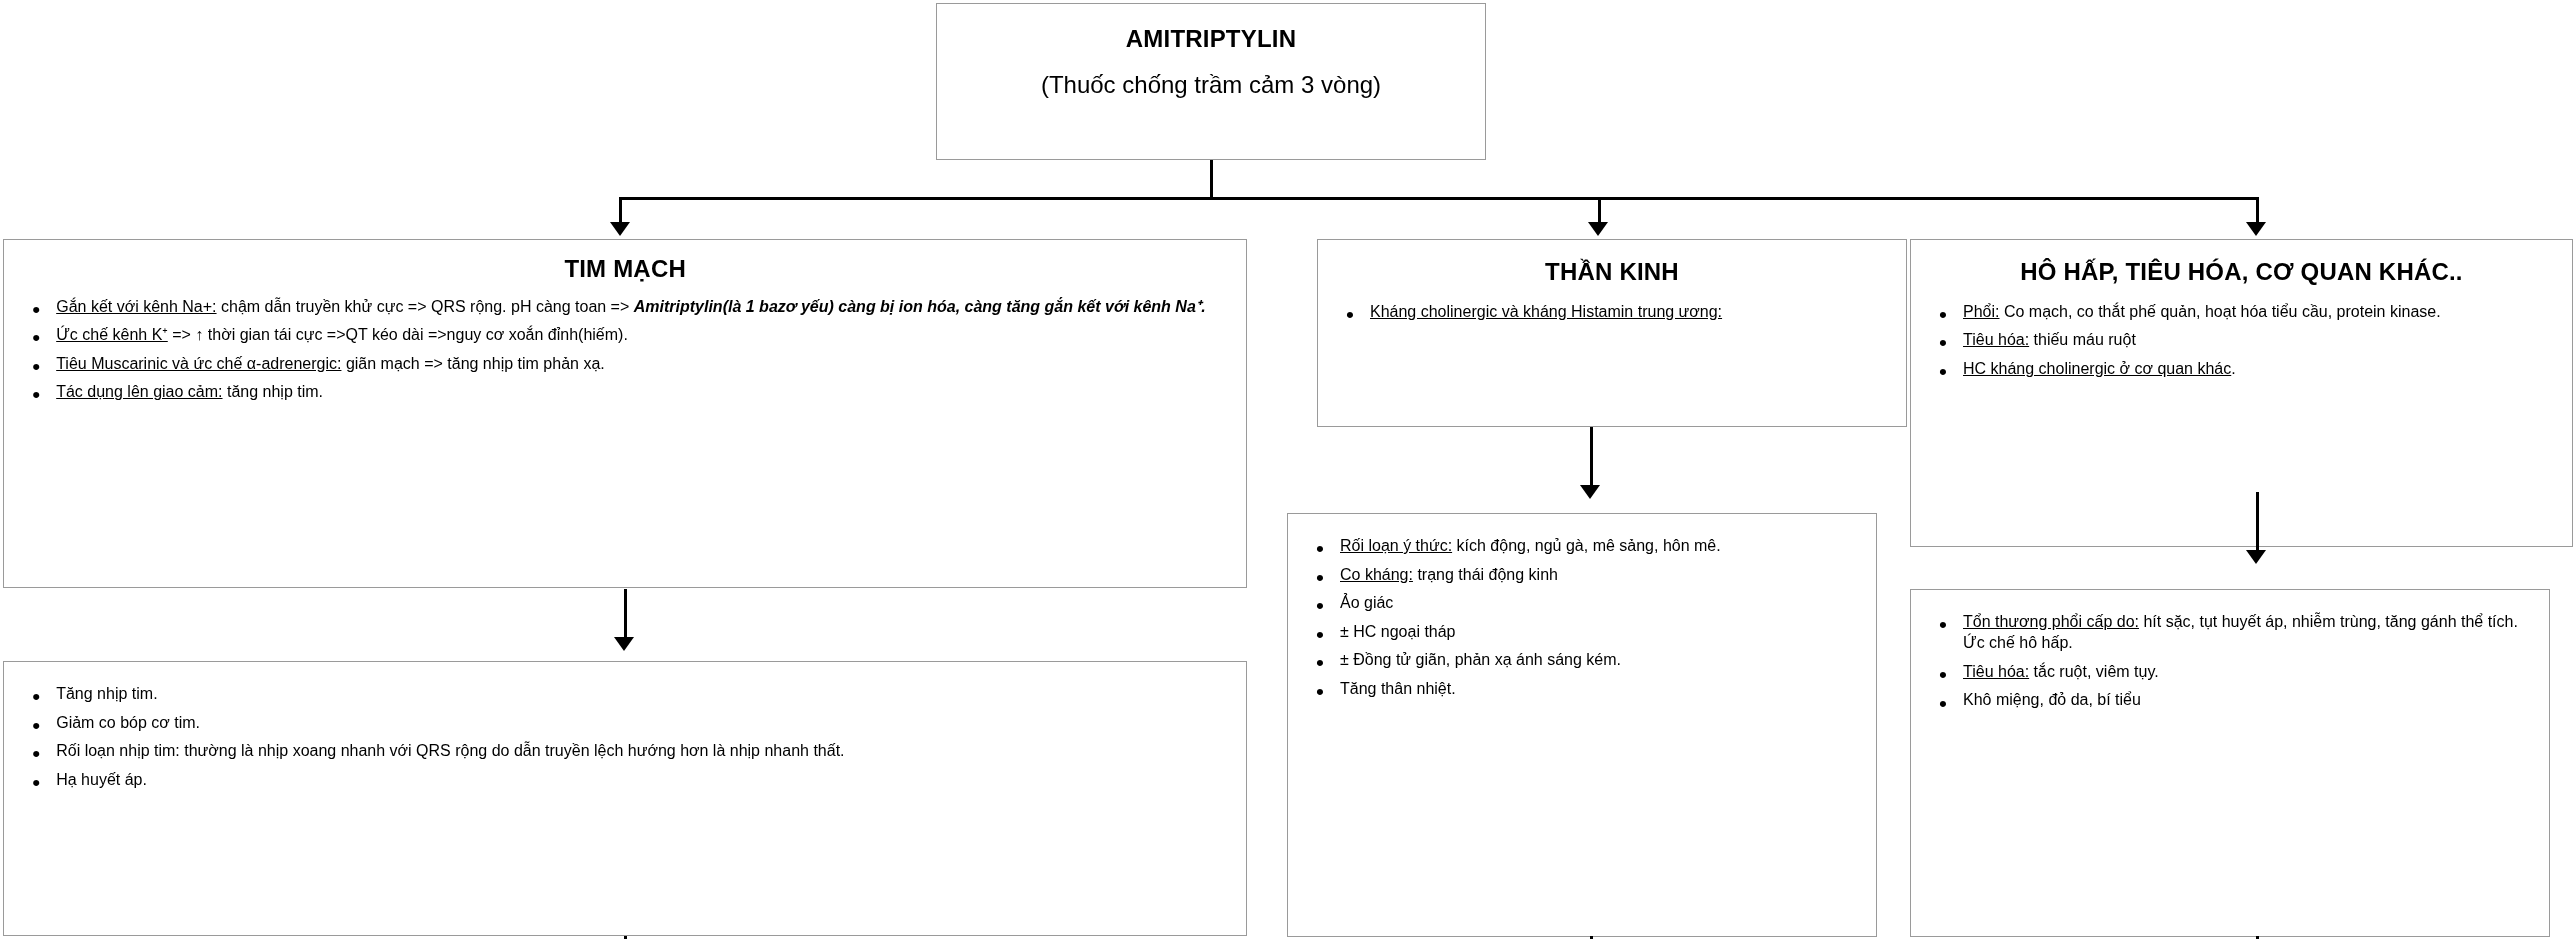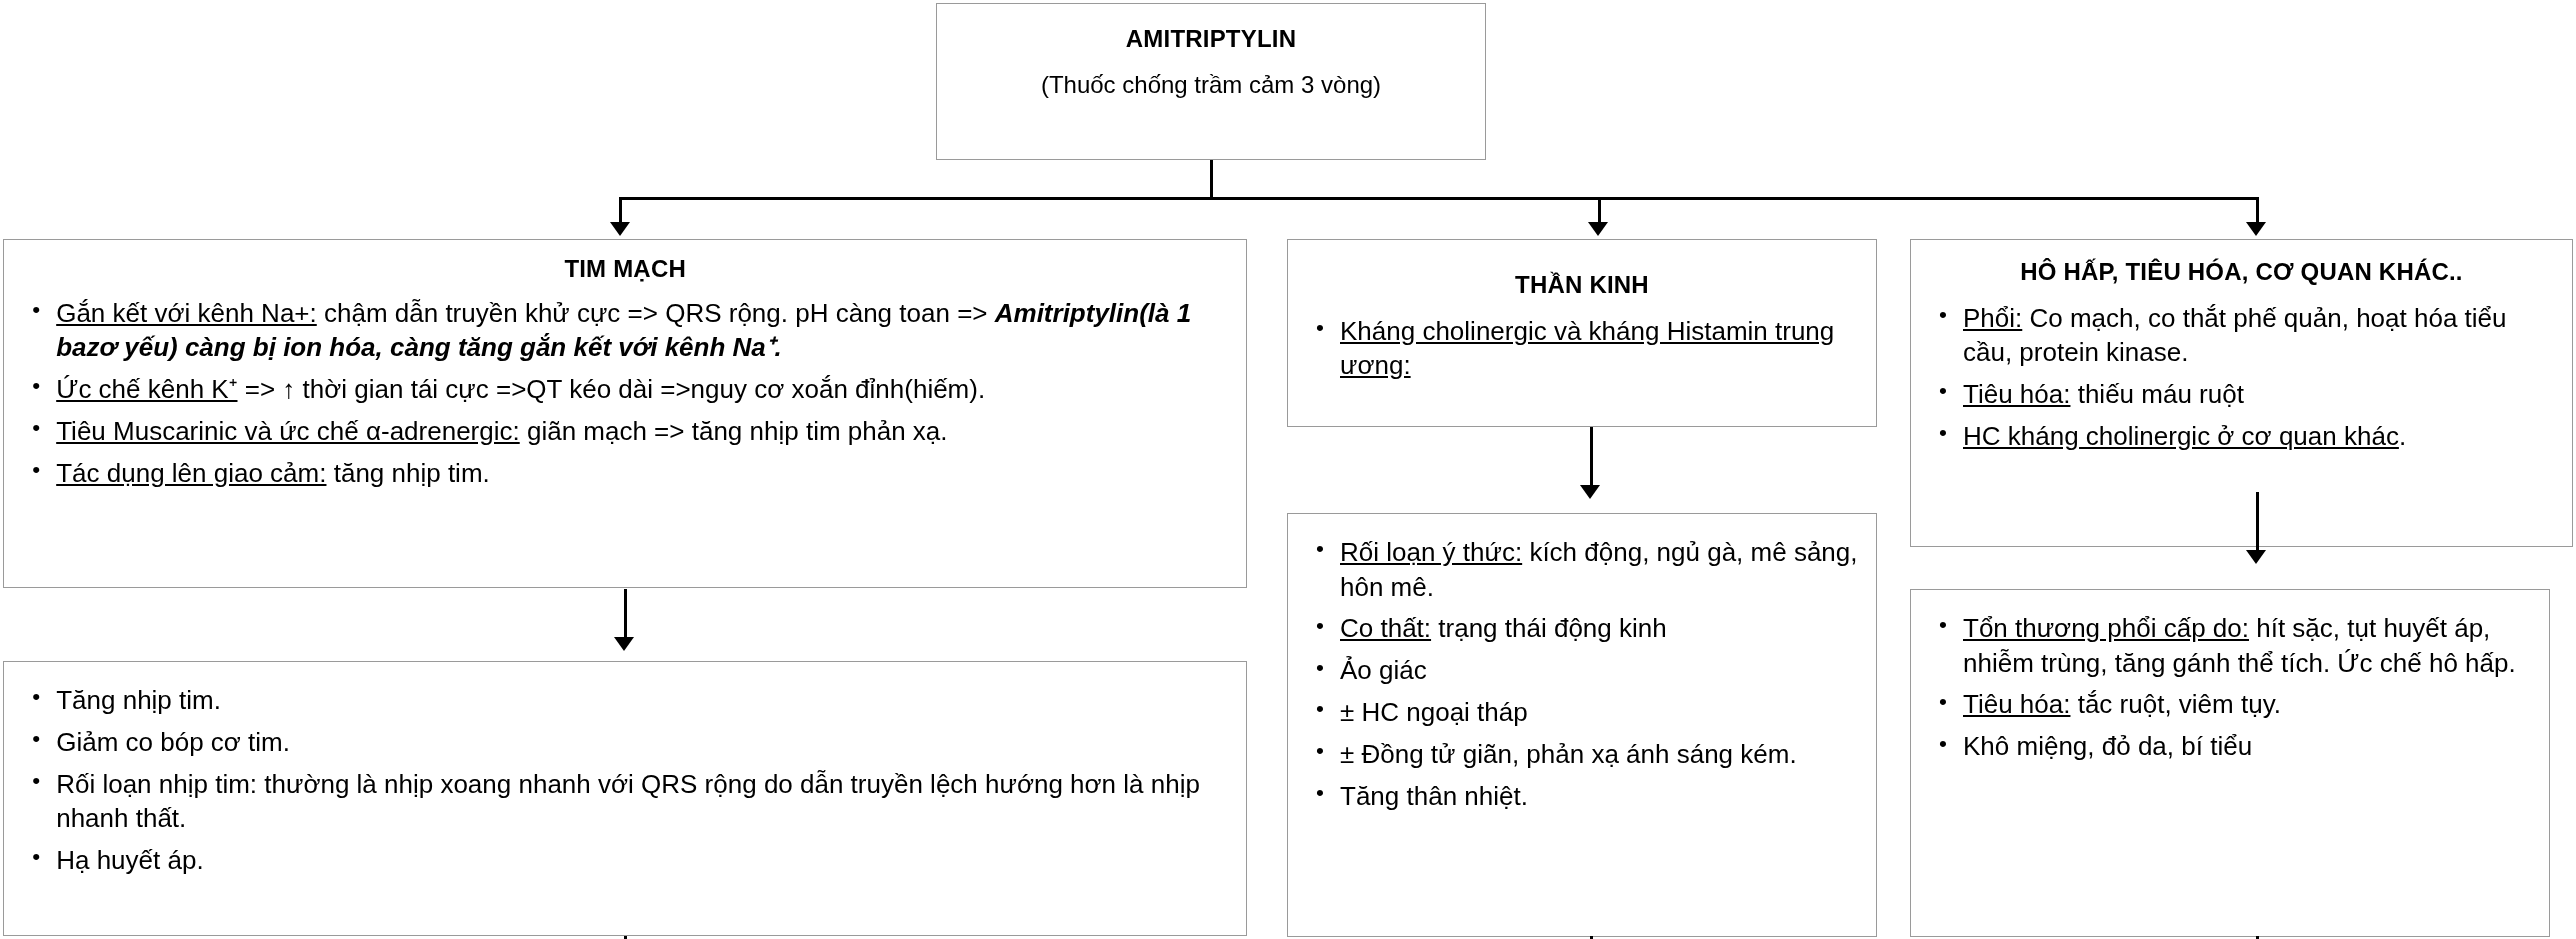--- a/index.html
+++ b/index.html
@@ -36,21 +36,21 @@
     text-align: center;
     font-size: 24px;
   }
   ul.items {
     margin: 0;
     padding: 0 18px 0 52px;
     list-style: none;
   }
   ul.items > li {
     position: relative;
-    font-size: 26px;
+    font-size: 16px;
     line-height: 1.33;
     margin-bottom: 7.3px;
   }
   ul.items > li::before {
     content: "\2022";
     position: absolute;
     left: -24px;
     top: -0.8px;
     font-size: 22.6px;
   }
@@ -85,22 +85,22 @@
     padding-top: 14.6px;
   }
   #box-cardio .box-title { margin-bottom: 13px; }
 
   #box-cardio-2 {
     left: 3.2px; top: 661px; width: 1244px; height: 275px;
     padding-top: 21px;
   }
 
   #box-neuro {
-    left: 1287px; top: 239px; width: 590px; height: 188px;
-    padding-top: 31px;
+    left: 1317px; top: 239px; width: 590px; height: 188px;
+    padding-top: 18px;
   }
   #box-neuro .box-title { margin-bottom: 14.6px; }
 
   #box-neuro-2 {
     left: 1287px; top: 513px; width: 590px; height: 424px;
     padding-top: 21px;
   }
 
   #box-resp {
     left: 1910px; top: 239px; width: 663px; height: 308px;
@@ -170,21 +170,21 @@
       </li>
     </ul>
   </div>
 
   <div class="line vline" style="left:1590px; top:427px; height:60px;"></div>
   <div class="arrow" style="left:1580px; top:485px;"></div>
 
   <div class="box" id="box-neuro-2">
     <ul class="items">
       <li><span class="u">Rối loạn ý thức:</span><span> kích động, ngủ gà, mê sảng, hôn mê.</span></li>
-      <li><span class="u">Co thất:</span><span> trạng thái động kinh</span></li>
+      <li><span class="u">Co kháng:</span><span> trạng thái động kinh</span></li>
       <li><span>Ảo giác</span></li>
       <li><span>± HC ngoại tháp</span></li>
       <li><span>± Đồng tử giãn, phản xạ ánh sáng kém.</span></li>
       <li><span>Tăng thân nhiệt.</span></li>
     </ul>
   </div>
 
   <div class="box" id="box-resp">
     <div class="box-title">HÔ HẤP, TIÊU HÓA, CƠ QUAN KHÁC..</div>
     <ul class="items">

